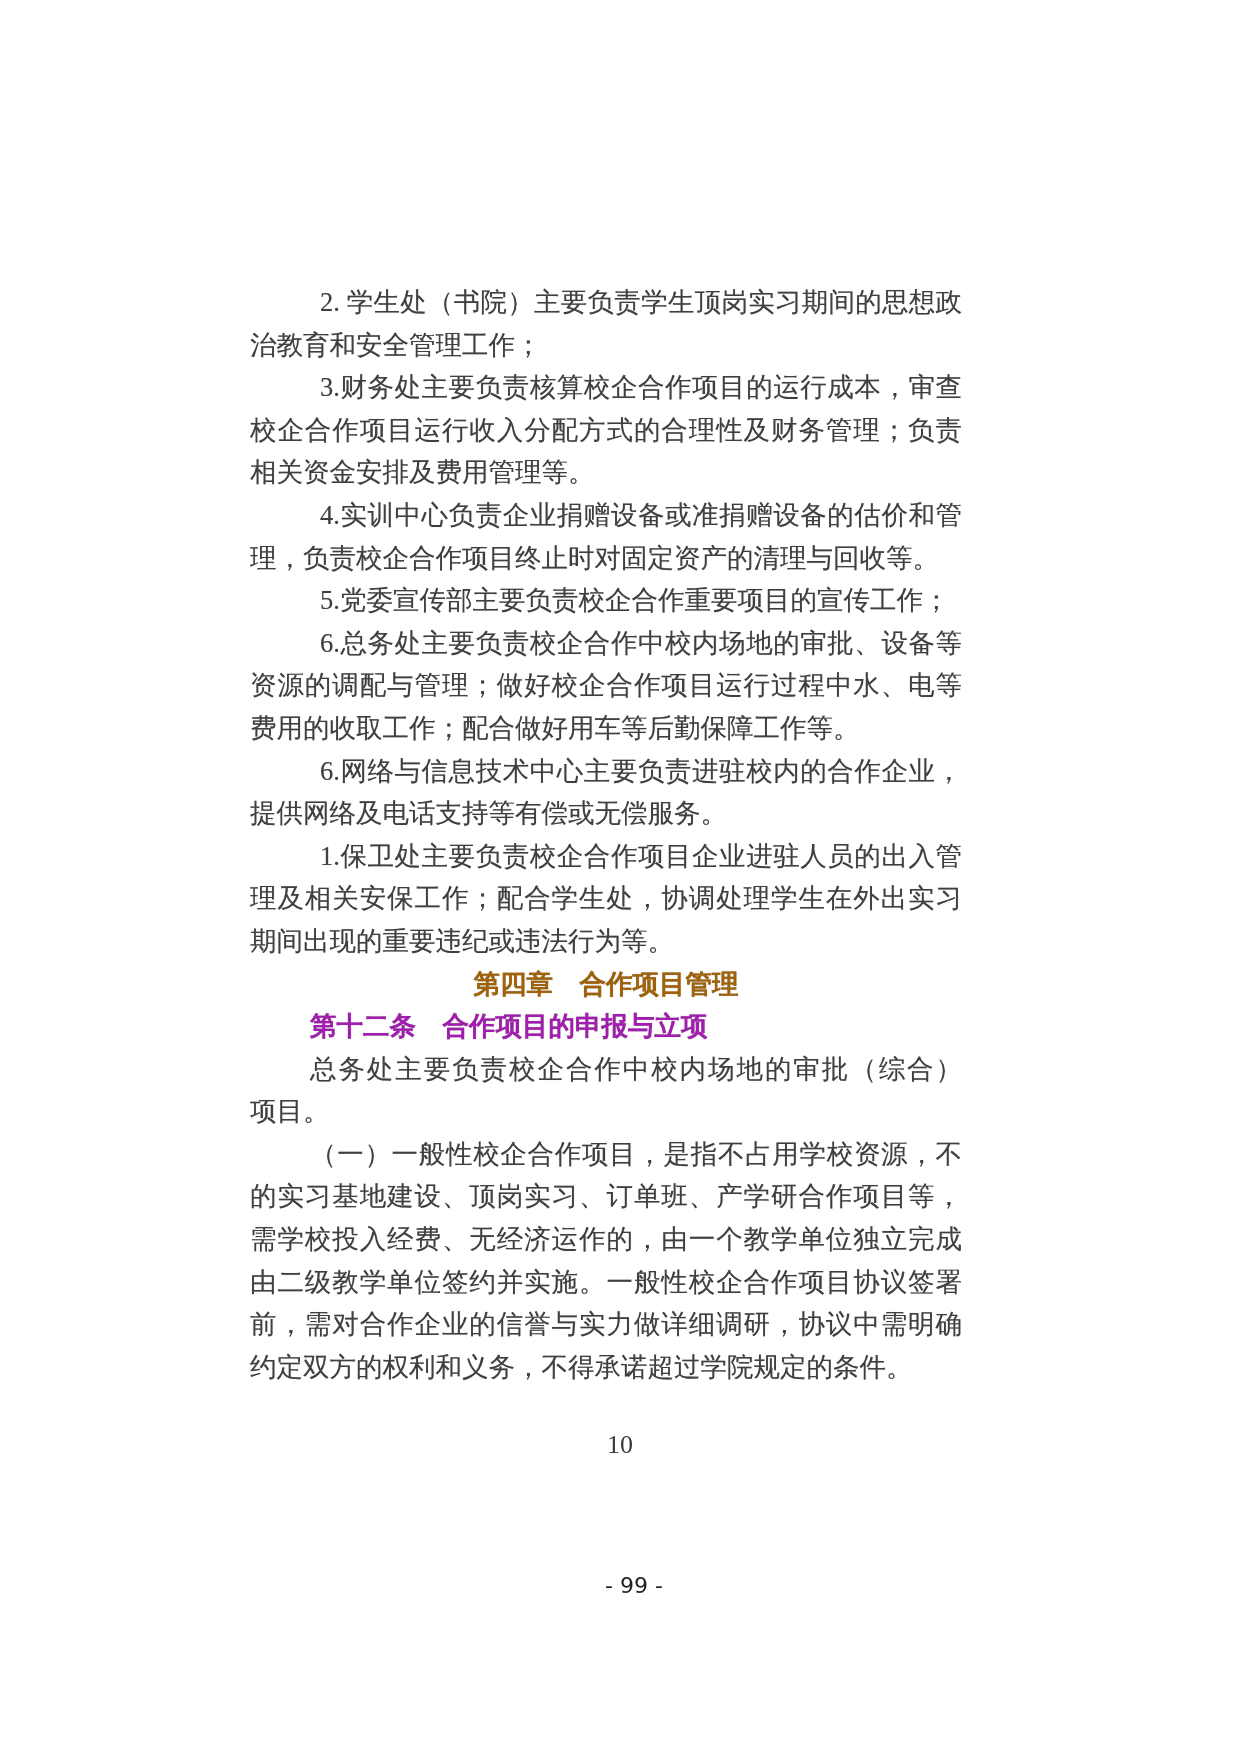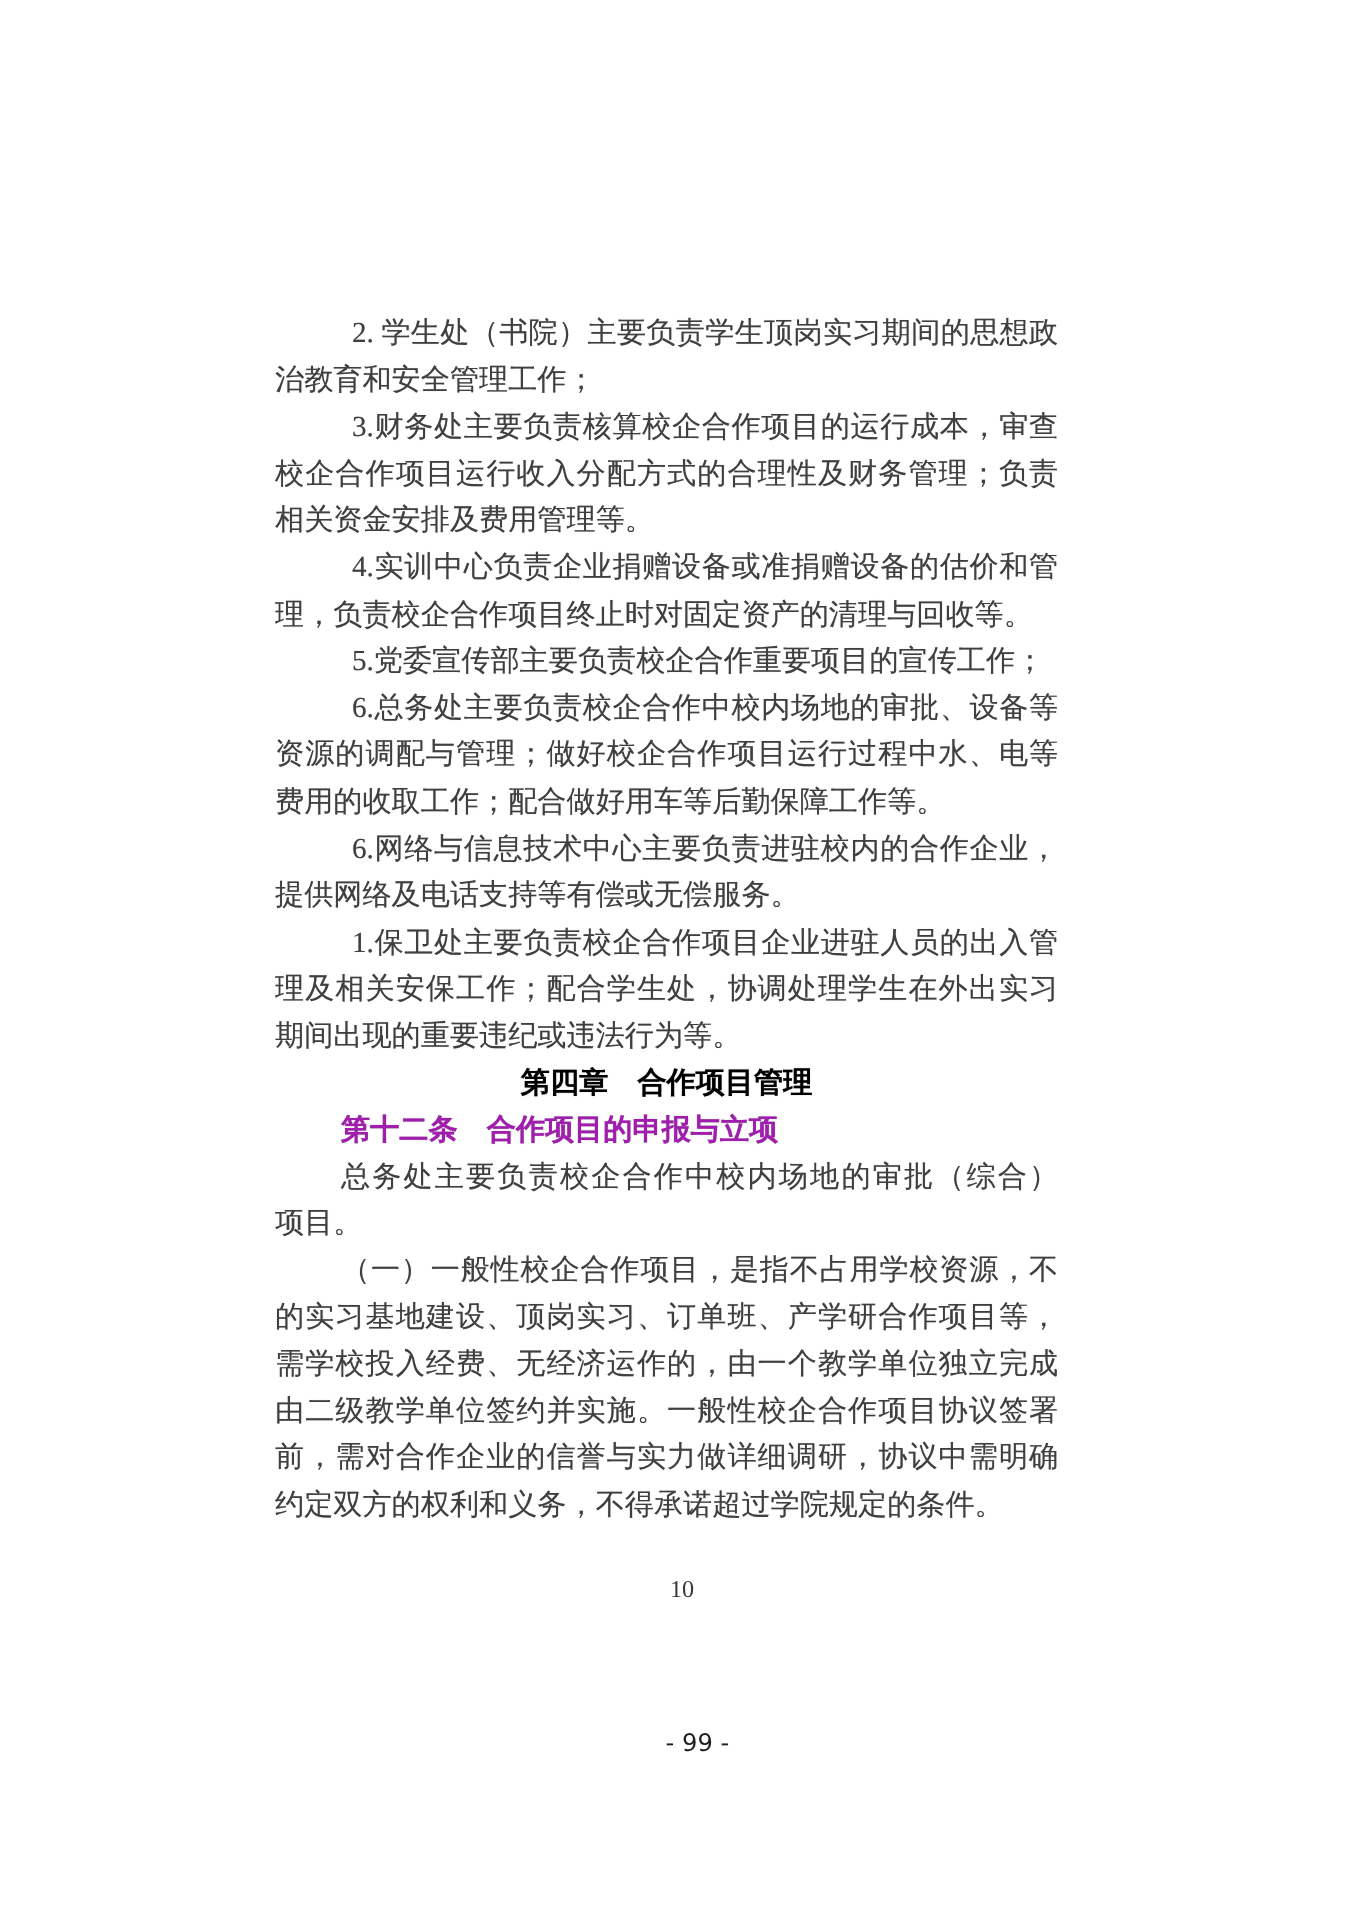--- a/index.html
+++ b/index.html
@@ -46,38 +46,38 @@
   .line.item.first {
     padding-left: 70px;
   }
   .line.body.first {
     padding-left: 60px;
   }
   .line.chapter-heading {
     text-align: center;
     text-align-last: center;
     font-weight: 700;
-    color: #000000;
+    color: #a16207;
     text-shadow: 0 0 0.9px rgba(46,46,46,0.55);
   }
   .line.article-heading {
     padding-left: 60px;
     text-align-last: left;
     font-weight: 700;
     color: #a21caf;
     text-shadow: 0 0 0.9px rgba(46,46,46,0.55);
   }
   
   .scan-page-number {
     position: absolute;
     left: 0;
     top: 1431px;
     width: 1240px;
     text-align: center;
-    font-size: 22px;
+    font-size: 26px;
     line-height: 28px;
     color: #3a3a3a;
     font-family: "Liberation Serif", "DejaVu Serif", serif;
   }
   
   .footer-page-number {
     position: absolute;
     left: 0;
     top: 1572px;
     width: 1240px;

